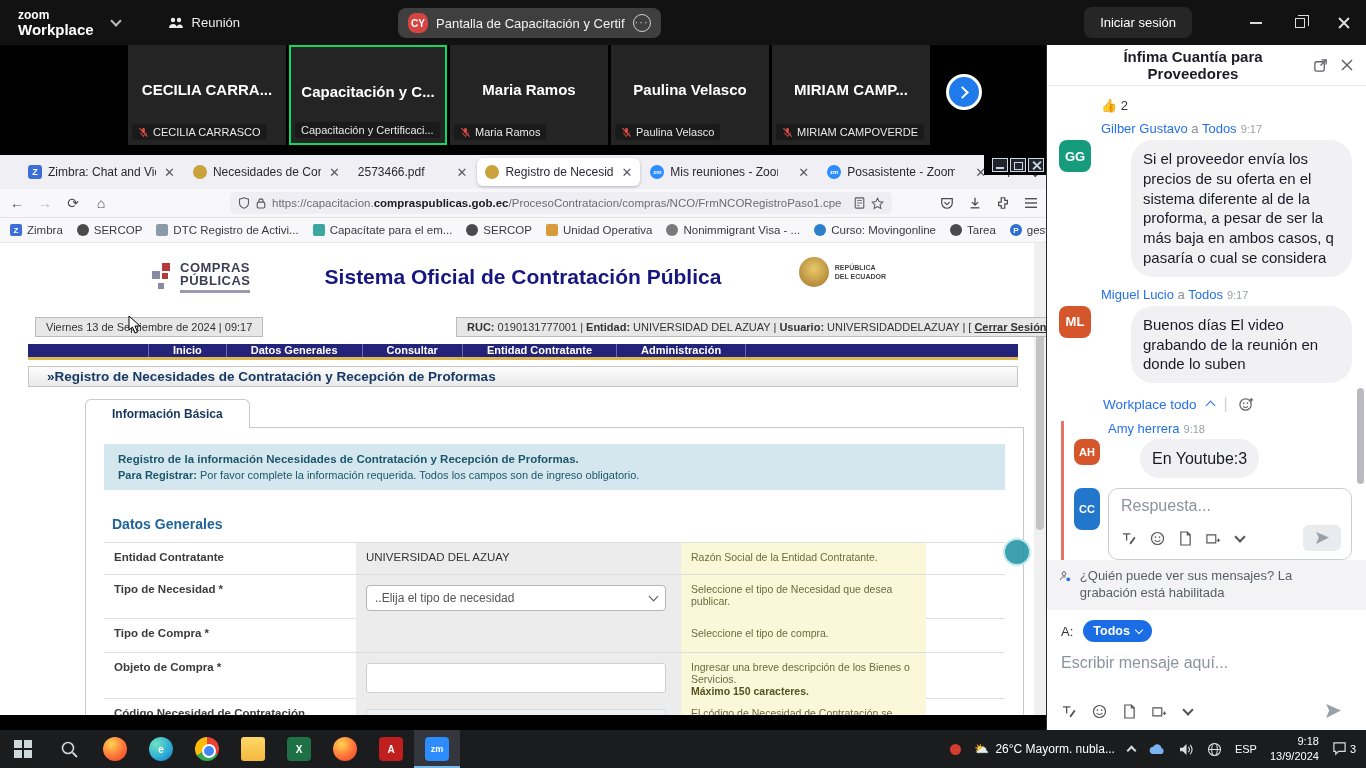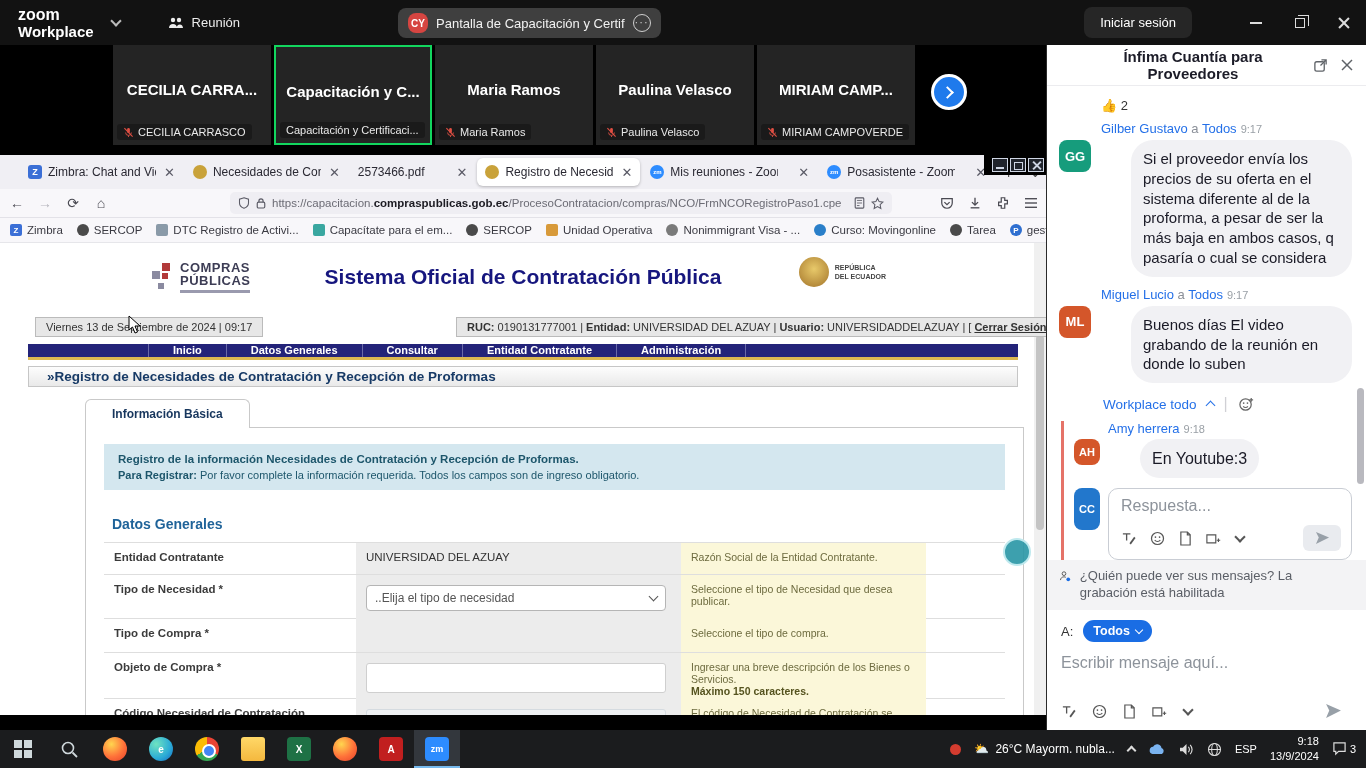--- a/index.html
+++ b/index.html
@@ -4,21 +4,21 @@
 <style>
   * { margin:0; padding:0; box-sizing:border-box; }
   html,body { width:1366px; height:768px; overflow:hidden; background:#000;
     font-family:"Liberation Sans", sans-serif; }
   .root { position:relative; width:1366px; height:768px; background:#000; }
 
   
   .topbar { position:absolute; left:0; top:0; width:1366px; height:45px; background:#121212;
     display:flex; align-items:center; color:#fff; }
   .brand { margin-left:18px; line-height:1; }
-  .brand .z1 { font-size:16px; font-weight:700; color:#fff; display:block; }
+  .brand .z1 { font-size:12px; font-weight:700; color:#fff; display:block; }
   .brand .z2 { font-size:15px; font-weight:700; color:#fff; display:block; margin-top:1px; }
   .chev-down { width:8px; height:8px; border-right:2px solid #bbb; border-bottom:2px solid #bbb;
     transform:rotate(45deg); display:inline-block; margin:0 0 4px 18px; }
   .meeting { display:flex; align-items:center; gap:8px; margin-left:48px; font-size:13px; color:#ececec; }
   .title-pill { position:absolute; left:398px; top:8px; height:30px; background:#3f3f3f; border-radius:8px;
     display:flex; align-items:center; gap:8px; padding:0 10px; }
   .cy-avatar { width:20px; height:20px; border-radius:8px; background:#d64541; color:#fff; font-size:10px;
     font-weight:700; display:flex; align-items:center; justify-content:center; }
   .title-pill .t { font-size:13px; color:#f2f2f2; }
   .ellipsis-circ { width:18px; height:18px; border:1.5px solid #cfcfcf; border-radius:50%; color:#cfcfcf;
@@ -29,21 +29,21 @@
   .min-glyph { width:12px; height:2px; background:#dcdcdc; }
   .restore-glyph { width:10px; height:10px; border:1.5px solid #dcdcdc; position:relative; }
   .restore-glyph:before { content:""; position:absolute; left:2px; top:-4px; width:10px; height:10px;
     border:1.5px solid #dcdcdc; border-left:none; border-bottom:none; }
   .x-glyph { position:relative; width:12px; height:12px; }
   .x-glyph:before,.x-glyph:after { content:""; position:absolute; left:5px; top:-1px; width:2px; height:14px; background:#dcdcdc; }
   .x-glyph:before { transform:rotate(45deg);} .x-glyph:after { transform:rotate(-45deg);}
 
   
   .stage { position:absolute; left:0; top:45px; width:1046px; height:685px; background:#000; }
-  .filmstrip { position:absolute; left:113px; top:0; height:100px; display:flex; gap:3px; }
+  .filmstrip { position:absolute; left:128px; top:0; height:100px; display:flex; gap:3px; }
   .ptile { position:relative; width:158px; height:100px; background:#242424; }
   .ptile.active { border:2px solid #12d65e; }
   .pname { position:absolute; left:0; right:0; top:36px; text-align:center; font-size:15px; font-weight:700;
     color:#fff; white-space:nowrap; overflow:hidden; }
   .plabel { position:absolute; left:4px; bottom:5px; background:rgba(25,25,25,.85); border-radius:3px;
     padding:2px 6px; font-size:11px; color:#e9e9e9; display:flex; align-items:center; gap:4px; max-width:150px;
     white-space:nowrap; overflow:hidden; }
   .next-btn { position:absolute; left:818px; top:29px; width:36px; height:36px; border-radius:50%;
     background:#1f7aec; border:3px solid #fff; display:flex; align-items:center; justify-content:center; }
   .next-btn .c { width:9px; height:9px; border-right:2.5px solid #fff; border-top:2.5px solid #fff;

